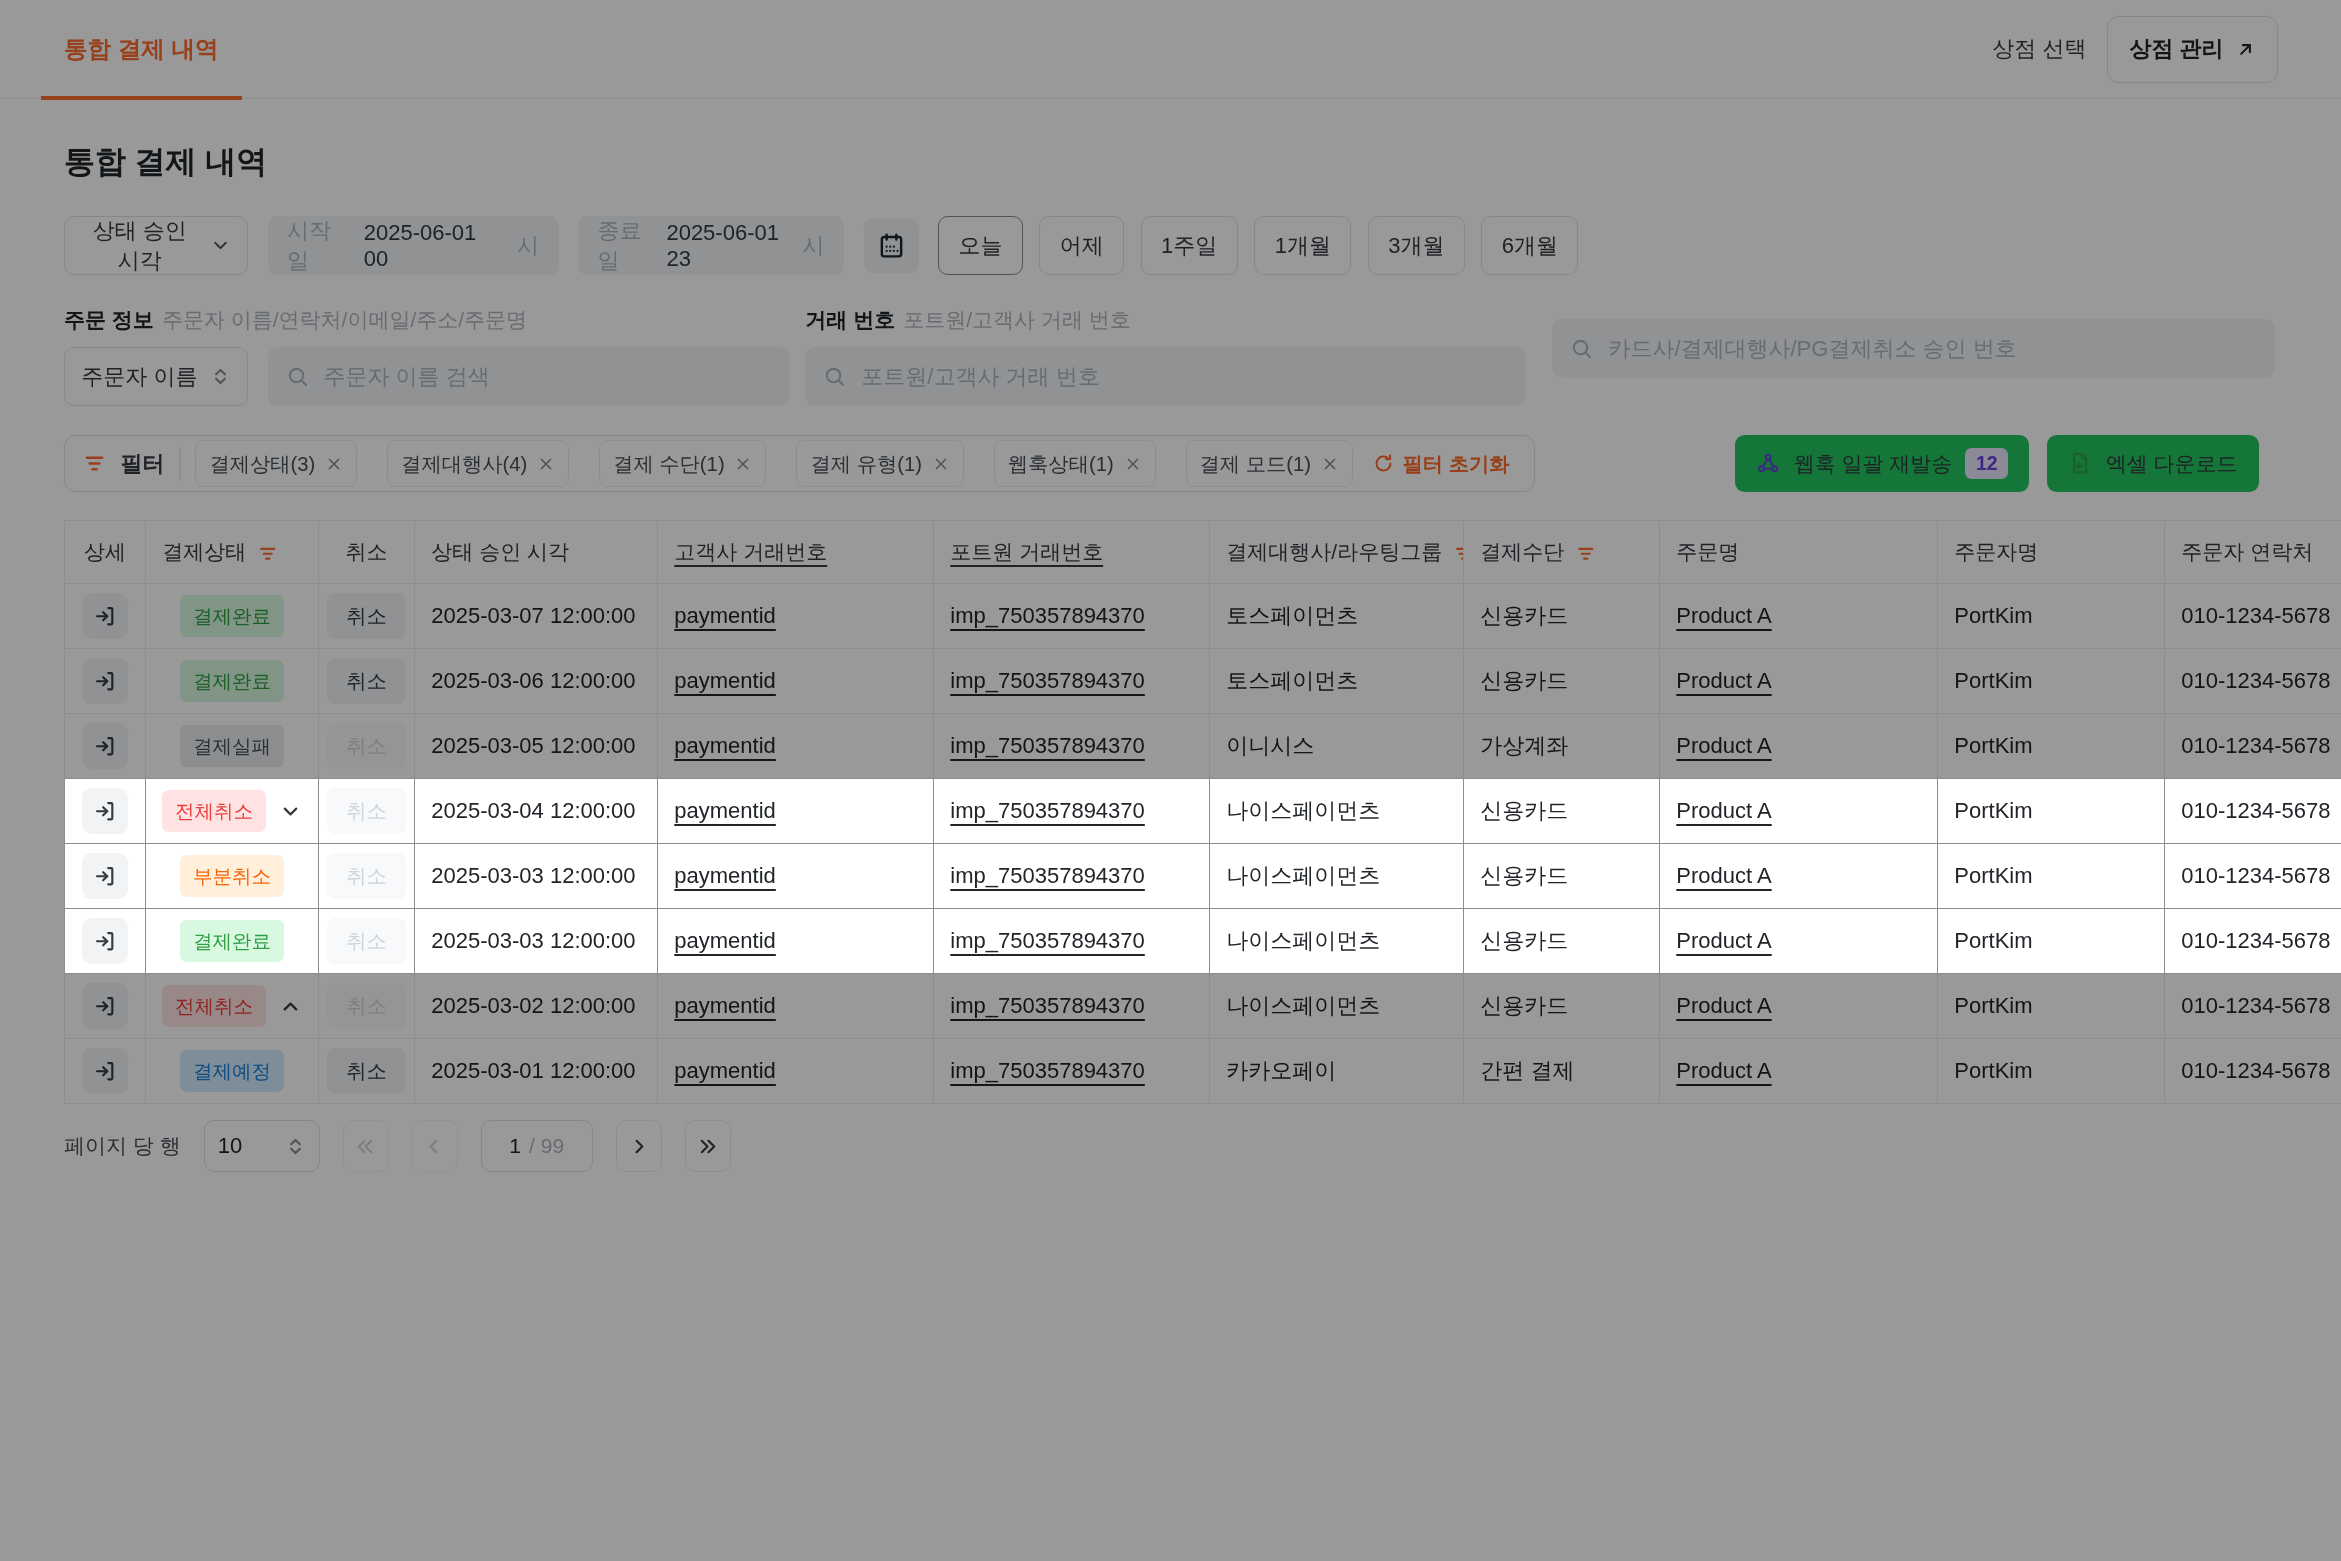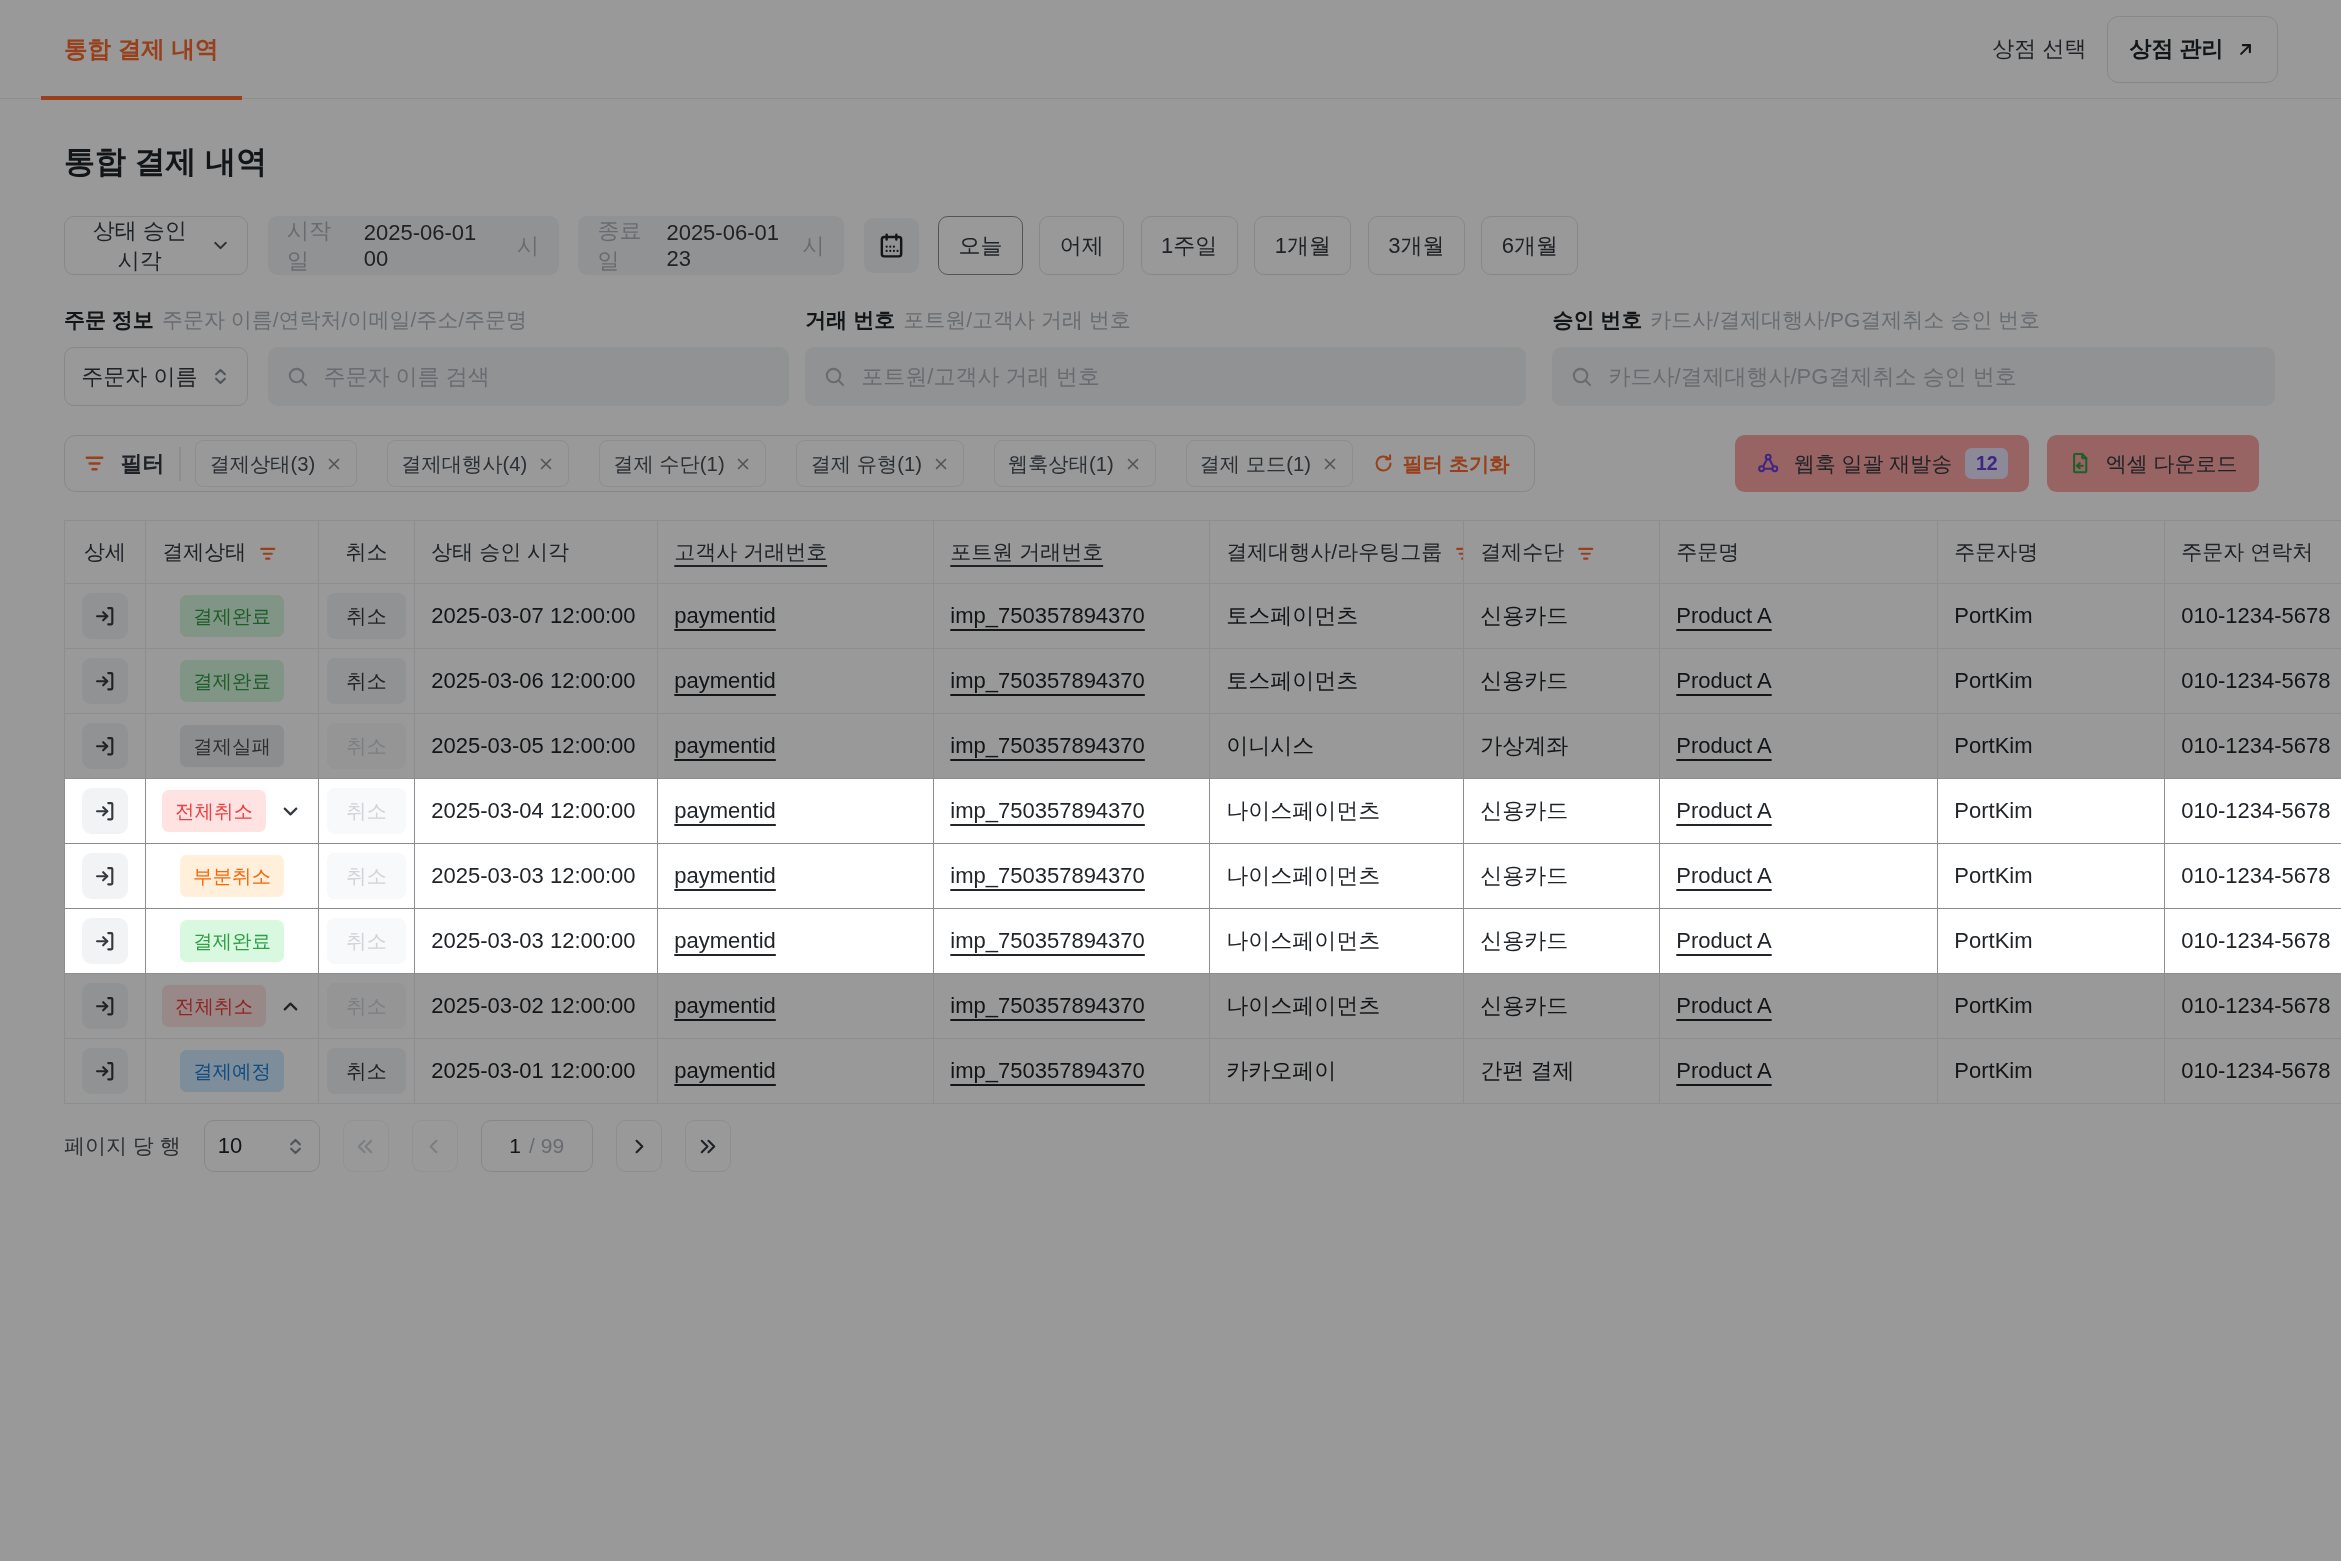--- a/index.html
+++ b/index.html
@@ -53,21 +53,21 @@
   .search-input input { border:none; background:transparent; outline:none; font-size:22px; color:#343a40; width:100%; font-family:Liberation Sans, sans-serif; }
   .search-input input::placeholder { color:#adb5bd; }
 
   .chip-row { margin-top:29px; display:flex; align-items:center; width:2214px; }
   .chipbar { height:57px; border:1.6px solid #dee2e6; border-radius:11.4px; display:flex; align-items:center; gap:14.6px; padding:0 18px; background:#fff; }
   .chipbar-label { font-size:22px; font-weight:700; color:#343a40; }
   .chip { display:flex; align-items:center; gap:9.8px; border:1.6px solid #e9ecef; border-radius:8.1px; padding:8.1px 13px; font-size:20.3px; color:#495057; background:#fff; }
   .chip .x { color:#868e96; display:flex; }
   .reset-btn { display:flex; align-items:center; gap:8.1px; color:var(--accent); font-size:20.3px; font-weight:600; background:none; border:none; }
   .action-buttons { margin-left:auto; margin-right:19.5px; display:flex; gap:18px; }
-  .act-btn { height:57px; padding:0 21px; background:#fca5a5; border:none; border-radius:9.8px; display:flex; align-items:center; gap:13px; font-size:21px; color:#343a40; font-weight:500; }
+  .act-btn { height:57px; padding:0 21px; background:#22c55e; border:none; border-radius:9.8px; display:flex; align-items:center; gap:13px; font-size:21px; color:#343a40; font-weight:500; }
   .count-badge { background:var(--purple-bg); color:var(--purple); font-size:19.5px; padding:4.1px 10.6px; border-radius:6.5px; font-weight:600; }
 
   
   table { margin-top:28px; border-collapse:collapse; table-layout:fixed; width:2278px; }
   th, td { border:0.8px solid #e9ecef; height:65px; padding:0 8.1px 0 16.3px; font-size:22px; text-align:left; white-space:nowrap; overflow:hidden; background:transparent; }
   th { height:63px; font-size:21px; font-weight:500; color:#343a40; }
   th .u { text-decoration:underline; text-underline-offset:5.7px; text-decoration-thickness:1.6px; }
   th svg { vertical-align:middle; margin-left:11.4px; }
   .c-center { text-align:center; padding:0 4.9px; }
   .detail-btn { width:46px; height:46px; border-radius:9.8px; background:#f1f3f5; border:none; display:inline-flex; align-items:center; justify-content:center; color:#343a40; }
@@ -192,23 +192,20 @@
         <div class="search-input">
           <svg width="23" height="23" viewBox="0 0 24 24" fill="none" stroke="#adb5bd" stroke-width="2.2" stroke-linecap="round">
               <circle cx="11" cy="11" r="7"></circle>
               <path d="m16.5 16.5 4.5 4.5"></path>
             </svg>
           <input placeholder="포트원/고객사 거래 번호" style="">
         </div>
       </div>
     </div>
     <div class="f-section c w-c">
-      <div>
-        <span class="f-label">승인 번호</span><span class="f-hint">카드사/결제대행사/PG결제취소 승인 번호</span>
-      </div>
       <div class="f-controls">
         <div class="search-input">
           <svg width="23" height="23" viewBox="0 0 24 24" fill="none" stroke="#adb5bd" stroke-width="2.2" stroke-linecap="round">
               <circle cx="11" cy="11" r="7"></circle>
               <path d="m16.5 16.5 4.5 4.5"></path>
             </svg>
           <input placeholder="카드사/결제대행사/PG결제취소 승인 번호" style="">
         </div>
       </div>
     </div>

